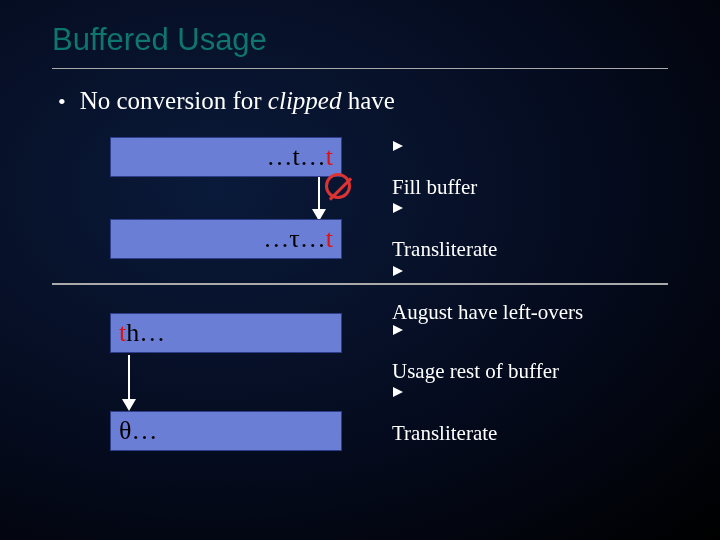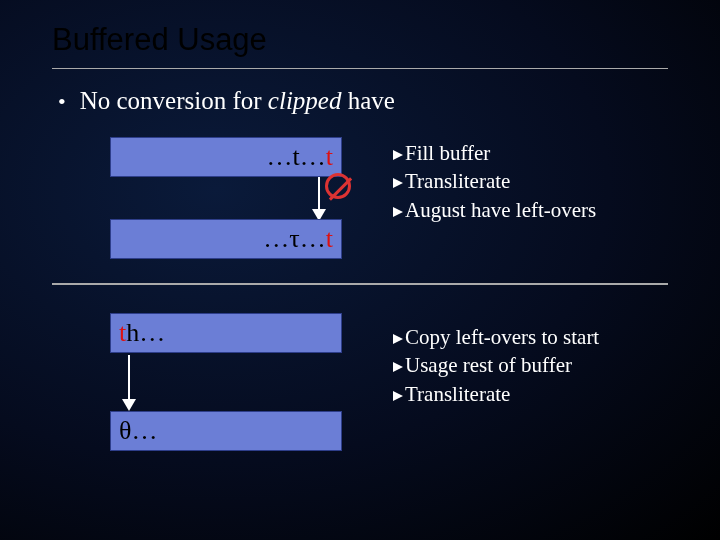--- a/index.html
+++ b/index.html
@@ -9,21 +9,21 @@
     font-family: Georgia, 'Times New Roman', serif;
     color: #fff;
     position: relative;
   }
   .title-wrap {
     padding: 22px 0 6px 52px;
   }
   .title {
     font-family: Tahoma, Verdana, Arial, sans-serif;
     font-size: 31px;
-    color: #000000;
+    color: #0f766e;
   }
   .title-rule {
     margin: 4px 52px 0 52px;
     height: 1px;
     background: #aaa;
   }
   .bullet-line {
     padding: 18px 0 0 58px;
     font-size: 25px;
     color: #fff;
@@ -86,21 +86,21 @@
     left: 52px; right: 52px;
     height: 2px;
     background: #aaa;
   }
   .list {
     position: absolute;
     color: #fff;
     font-size: 21px;
     line-height: 1.35;
   }
-  .list-item { display: flex; align-items: baseline; gap: 1px; }
+  .list-item { display: flex; align-items: baseline; gap: 22px; flex-direction: column; }
   .chev {
     display: inline-block;
     width: 12px; height: 12px;
     transform: translateY(1px);
   }
   .chev svg { display: block; }
 </style>
 </head>
 <body>
 
@@ -177,28 +177,20 @@
     <span class="blk">θ…</span>
   </div>
 
   <div class="list" style="left:392px; top:200px;">
     <div class="list-item">
       <span class="chev">
           <svg viewBox="0 0 12 12">
             <polygon points="1,1 11,6 1,11" fill="#fff"></polygon>
           </svg>
         </span>
-      <span>Copy left-overs to start</span>
-    </div>
-    <div class="list-item">
-      <span class="chev">
-          <svg viewBox="0 0 12 12">
-            <polygon points="1,1 11,6 1,11" fill="#fff"></polygon>
-          </svg>
-        </span>
       <span>Usage rest of buffer</span>
     </div>
     <div class="list-item">
       <span class="chev">
           <svg viewBox="0 0 12 12">
             <polygon points="1,1 11,6 1,11" fill="#fff"></polygon>
           </svg>
         </span>
       <span>Transliterate</span>
     </div>

